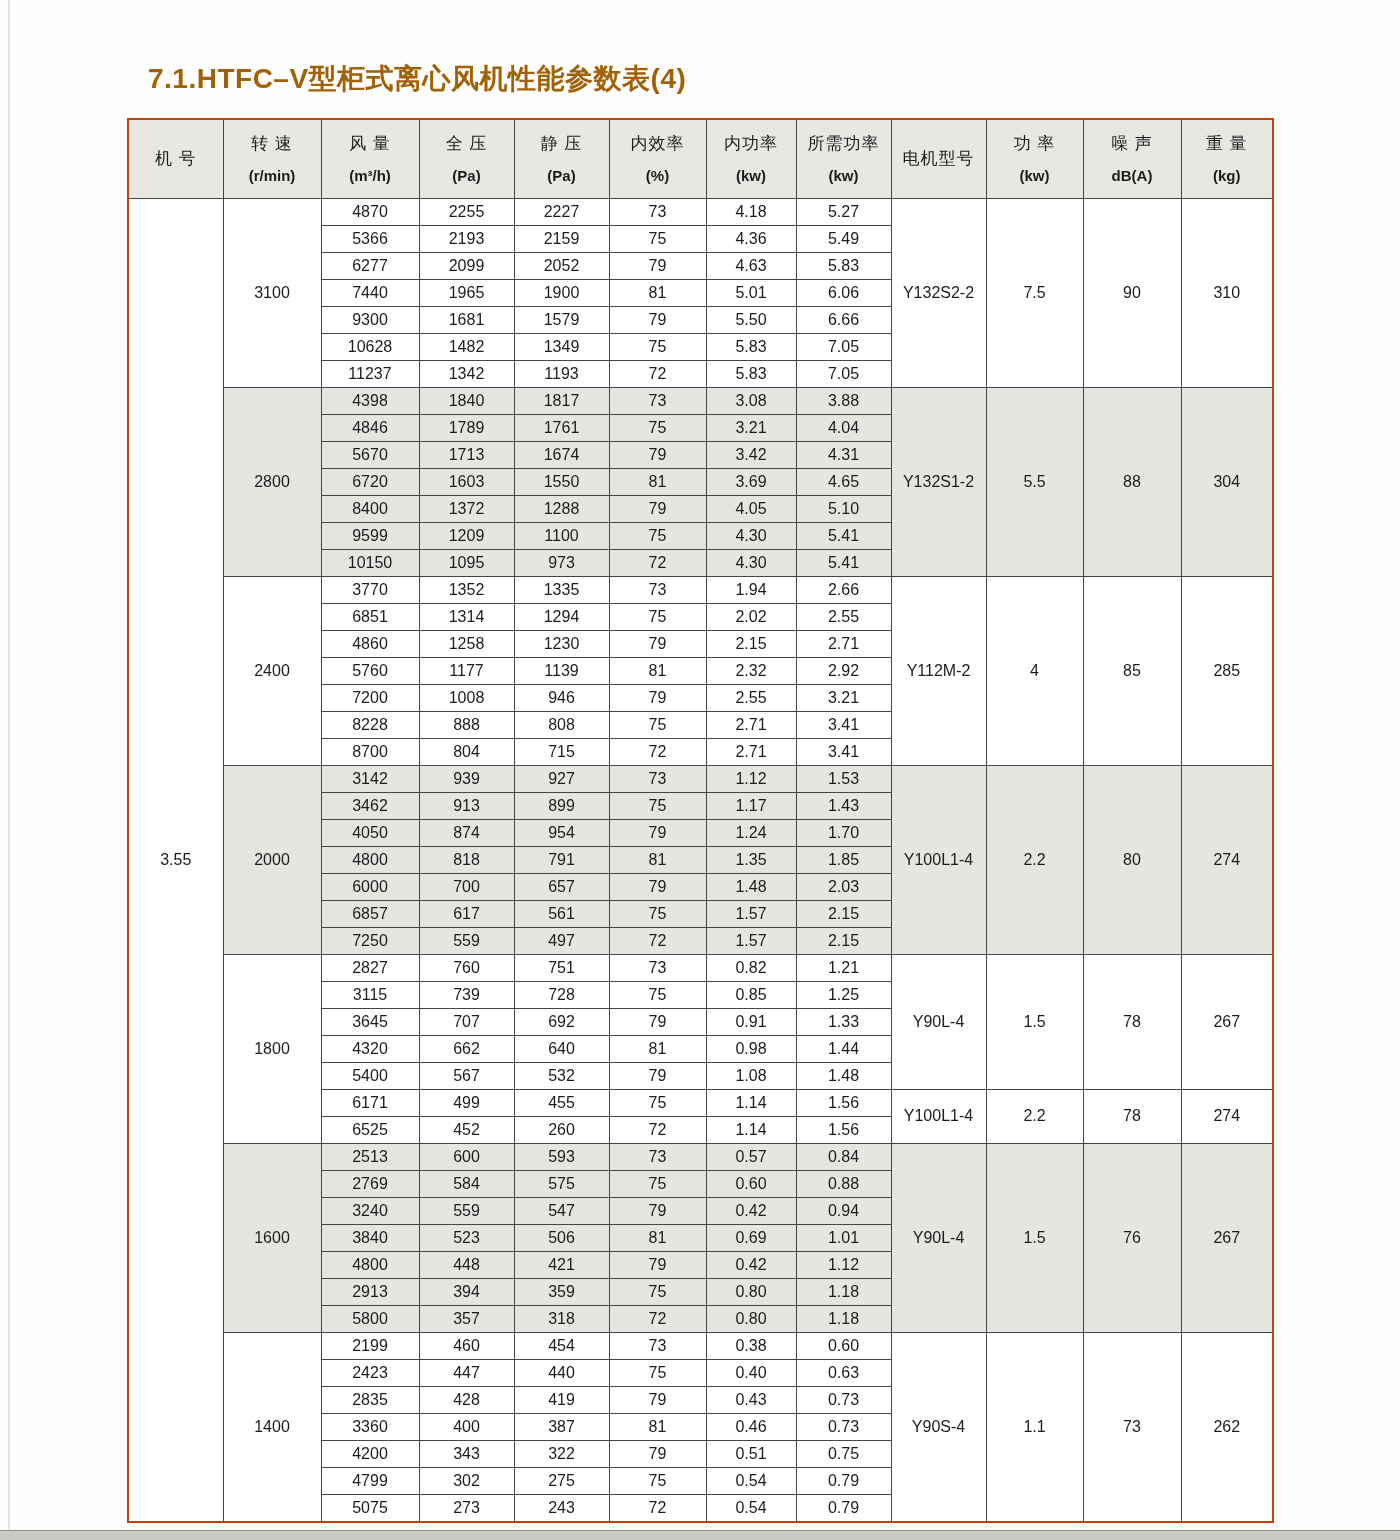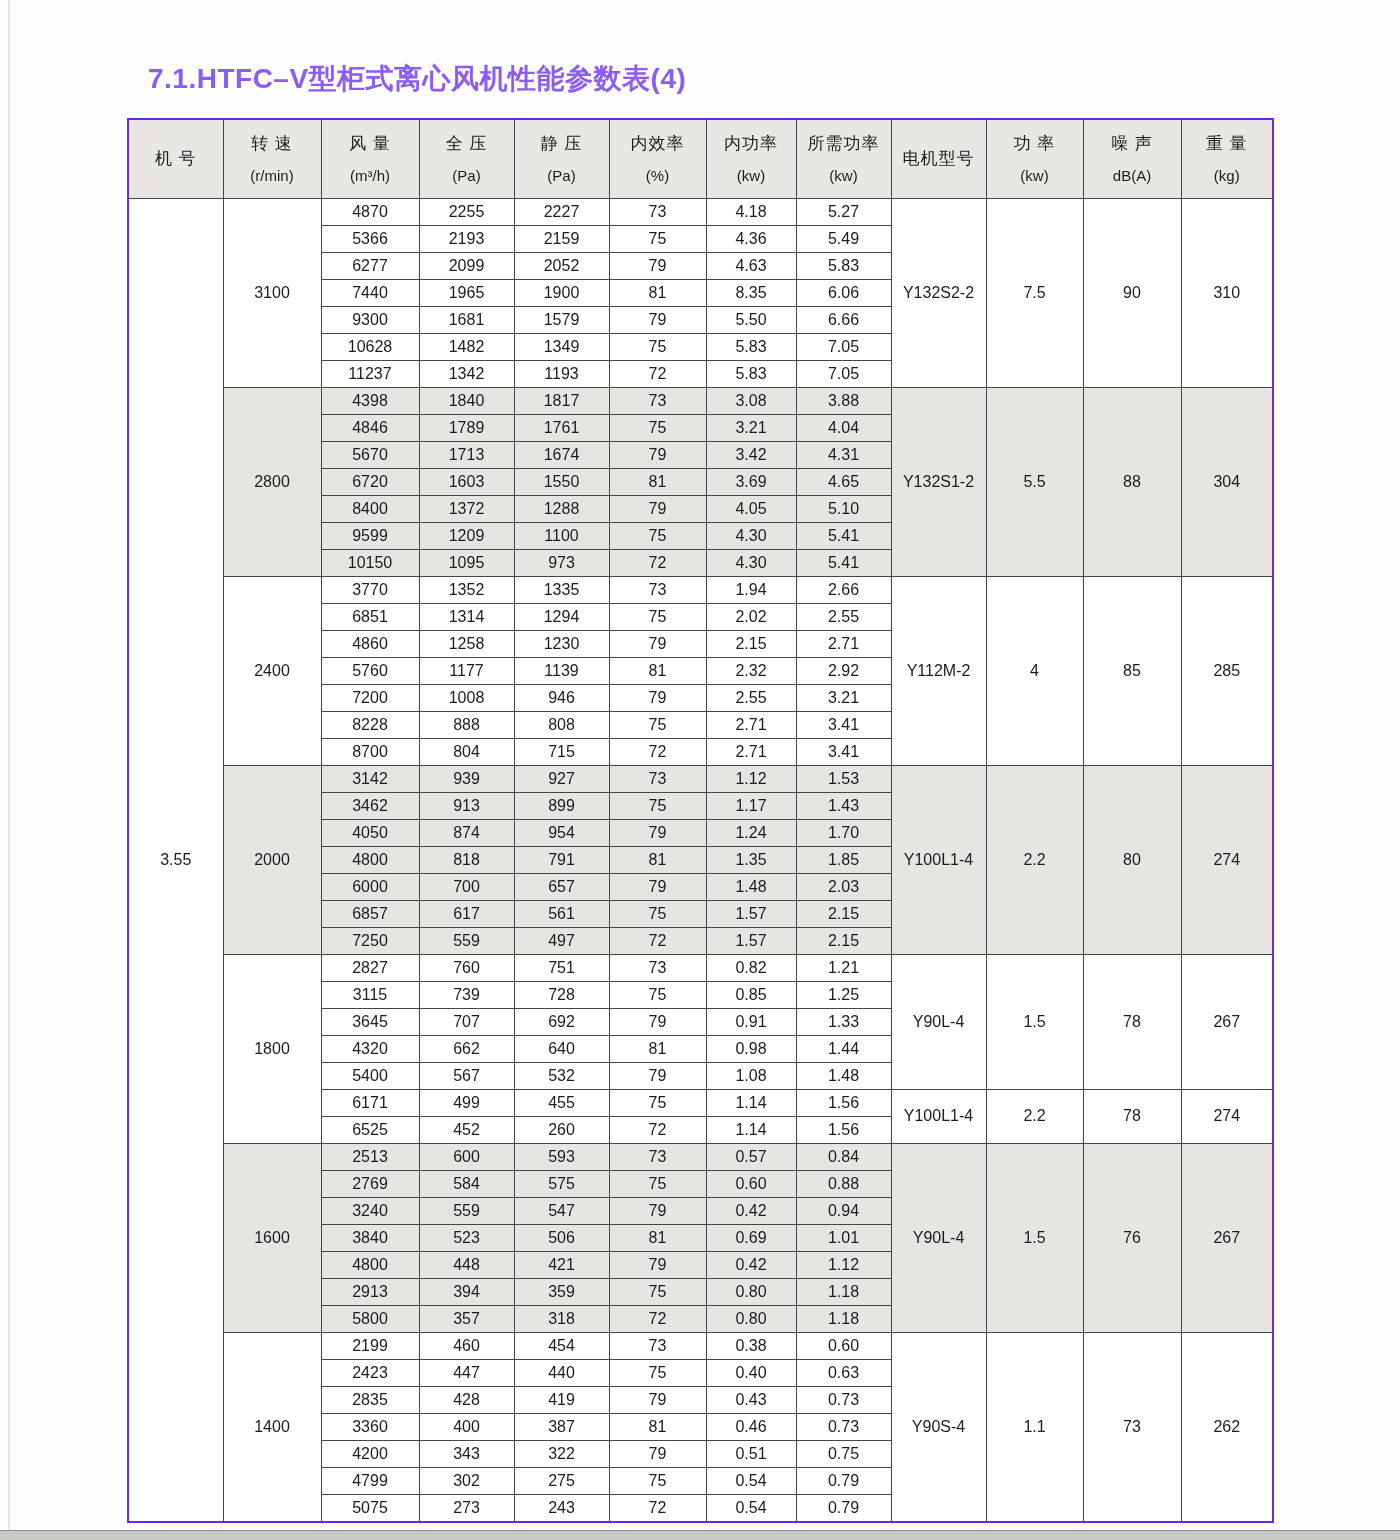--- a/index.html
+++ b/index.html
@@ -15,47 +15,47 @@
   .left-edge-line{
     position:absolute;left:8px;top:0;width:2px;height:100%;
     background:#e4e4e1;
   }
   .bottom-strip{
     position:absolute;left:0;right:0;bottom:0;height:9px;
     background:#c9c9c6;border-top:1px solid #8f8f8c;
   }
   .title{
     position:absolute;left:148px;top:60px;margin:0;
-    font-size:28px;font-weight:bold;color:#8b5cf6;
+    font-size:28px;font-weight:bold;color:#a16207;
     letter-spacing:0.5px;white-space:nowrap;
   }
   table.perf-table{
     position:absolute;left:127px;top:118px;
     width:1145px;
     table-layout:fixed;
     border-collapse:collapse;
-    border:2px solid #6d28d9;
+    border:2px solid #c2410c;
     background:#ffffff;
   }
   .perf-table th,.perf-table td{
     border:1px solid #454545;
     text-align:center;vertical-align:middle;
     padding:0;
     font-size:16px;
     color:#1c1c1c;
     line-height:1.15;
     overflow:hidden;
   }
   .perf-table thead th{
     background:#e8e7e4;
     height:78px;
     font-weight:normal;
   }
   .perf-table thead .hd-label{font-size:17px;letter-spacing:1px;}
-  .perf-table thead .hd-unit{font-size:15px;margin-top:13px;}
+  .perf-table thead .hd-unit{font-size:15px;margin-top:13px;font-weight:bold;}
   .perf-table tbody tr{height:27px;}
   .perf-table tbody tr.shaded td{background:#e6e5e2;}
   .perf-table td.machine-cell{background:#ffffff !important;font-size:16px;margin-left:8px;}
 </style>
 </head>
 <body>
 
 <div class="page">
   <div class="left-edge-line"></div>
   <h1 class="title">7.1.HTFC–V型柜式离心风机性能参数表(4)</h1>
@@ -153,21 +153,21 @@
           <td>2052</td>
           <td>79</td>
           <td>4.63</td>
           <td>5.83</td>
         </tr>
         <tr class="">
           <td>7440</td>
           <td>1965</td>
           <td>1900</td>
           <td>81</td>
-          <td>8.35</td>
+          <td>5.01</td>
           <td>6.06</td>
         </tr>
         <tr class="">
           <td>9300</td>
           <td>1681</td>
           <td>1579</td>
           <td>79</td>
           <td>5.50</td>
           <td>6.66</td>
         </tr>

